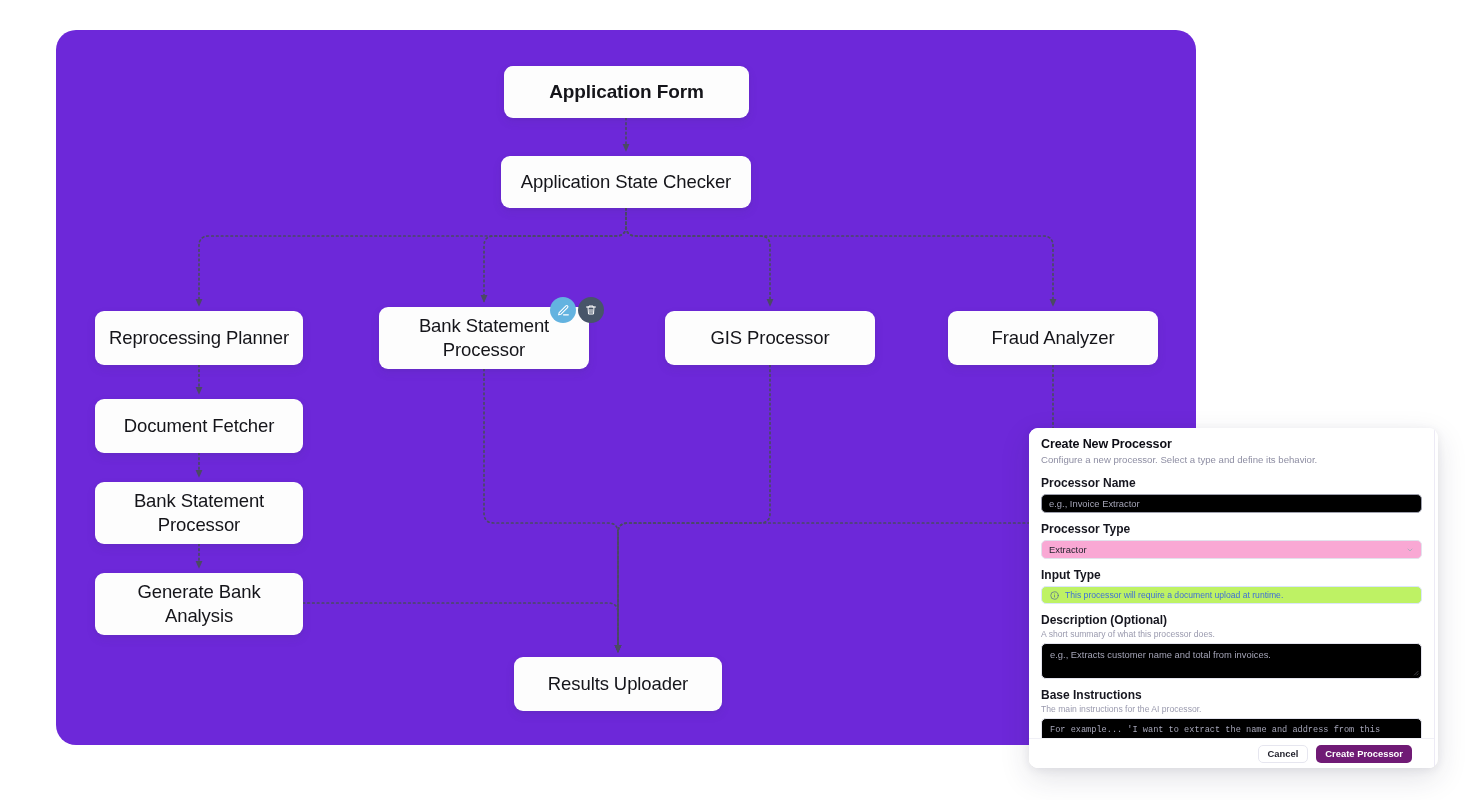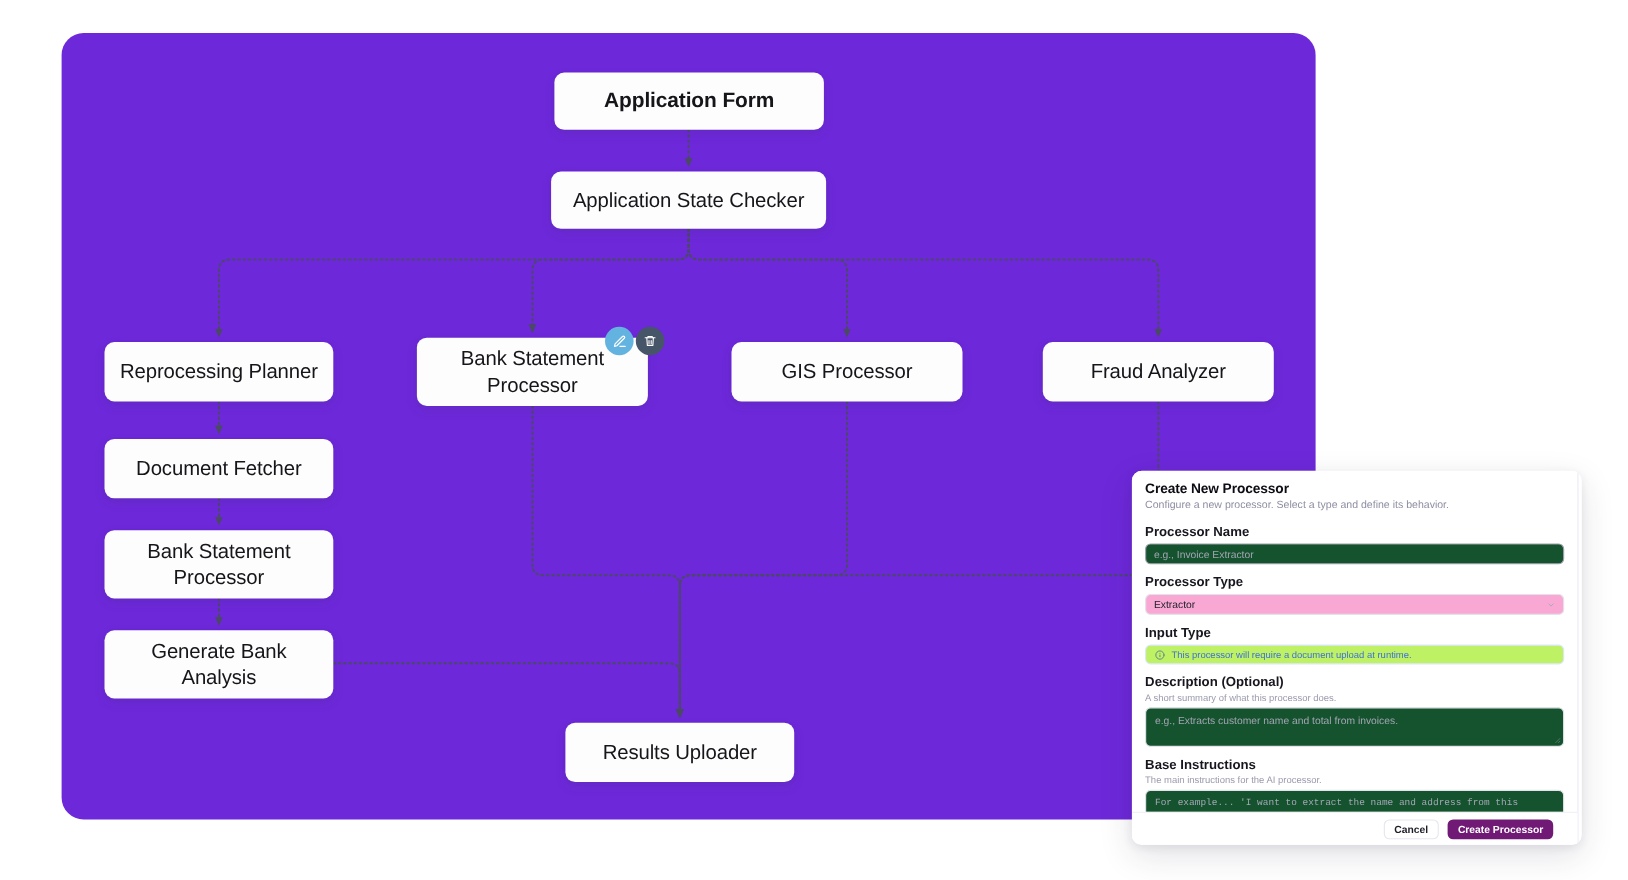--- a/index.html
+++ b/index.html
@@ -76,21 +76,21 @@
   }
   .dlg-sub { font-size: 9.6px; color: #8e8ea3; margin: 0 0 11px 0; }
 
   .field { margin-bottom: 9px; }
   .f-label { font-size: 12px; font-weight: 700; color: #16161f; margin-bottom: 4px; }
   .f-hint  { font-size: 8.6px; color: #9a9aae; margin-bottom: 4px; margin-top: -2px; }
 
   .f-input {
     width: 100%; height: 19px;
     border: 1.6px solid #9ea0ad; border-radius: 5px;
-    background: #14532d; font-size: 9.4px; color: #2a2a36;
+    background: #000000; font-size: 9.4px; color: #2a2a36;
     padding: 0 7px;
     display: flex; align-items: center;
     font-family: "Liberation Sans", sans-serif;
   }
   .f-input .ph { color: #a4a4b6; }
 
   .f-select {
     width: 100%; height: 19px;
     border: 1px solid #e2e2ec; border-radius: 5px;
     background: #f9a8d4; font-size: 9.4px; color: #23232e;
@@ -103,21 +103,21 @@
     width: 100%; min-height: 18px;
     background: #bef264; border: 1px solid #dbe6fb; border-radius: 5px;
     display: flex; align-items: center; gap: 6px;
     padding: 3px 8px;
   }
   .info-banner .txt { font-size: 8.6px; color: #3f6fd8; }
 
   .f-textarea {
     width: 100%;
     border: 1px solid #e4e4ee; border-radius: 5px;
-    background: #14532d; font-size: 9.4px; color: #a4a4b6;
+    background: #000000; font-size: 9.4px; color: #a4a4b6;
     padding: 5px 8px;
     position: relative;
   }
   .ta-desc { height: 36px; }
   .ta-base { height: 26px; overflow: hidden; }
   .ta-base .mono {
     font-family: "Liberation Mono", monospace;
     font-size: 8.6px; color: #a6a6b8; line-height: 1.55;
     white-space: pre-wrap; word-break: break-word;
   }

